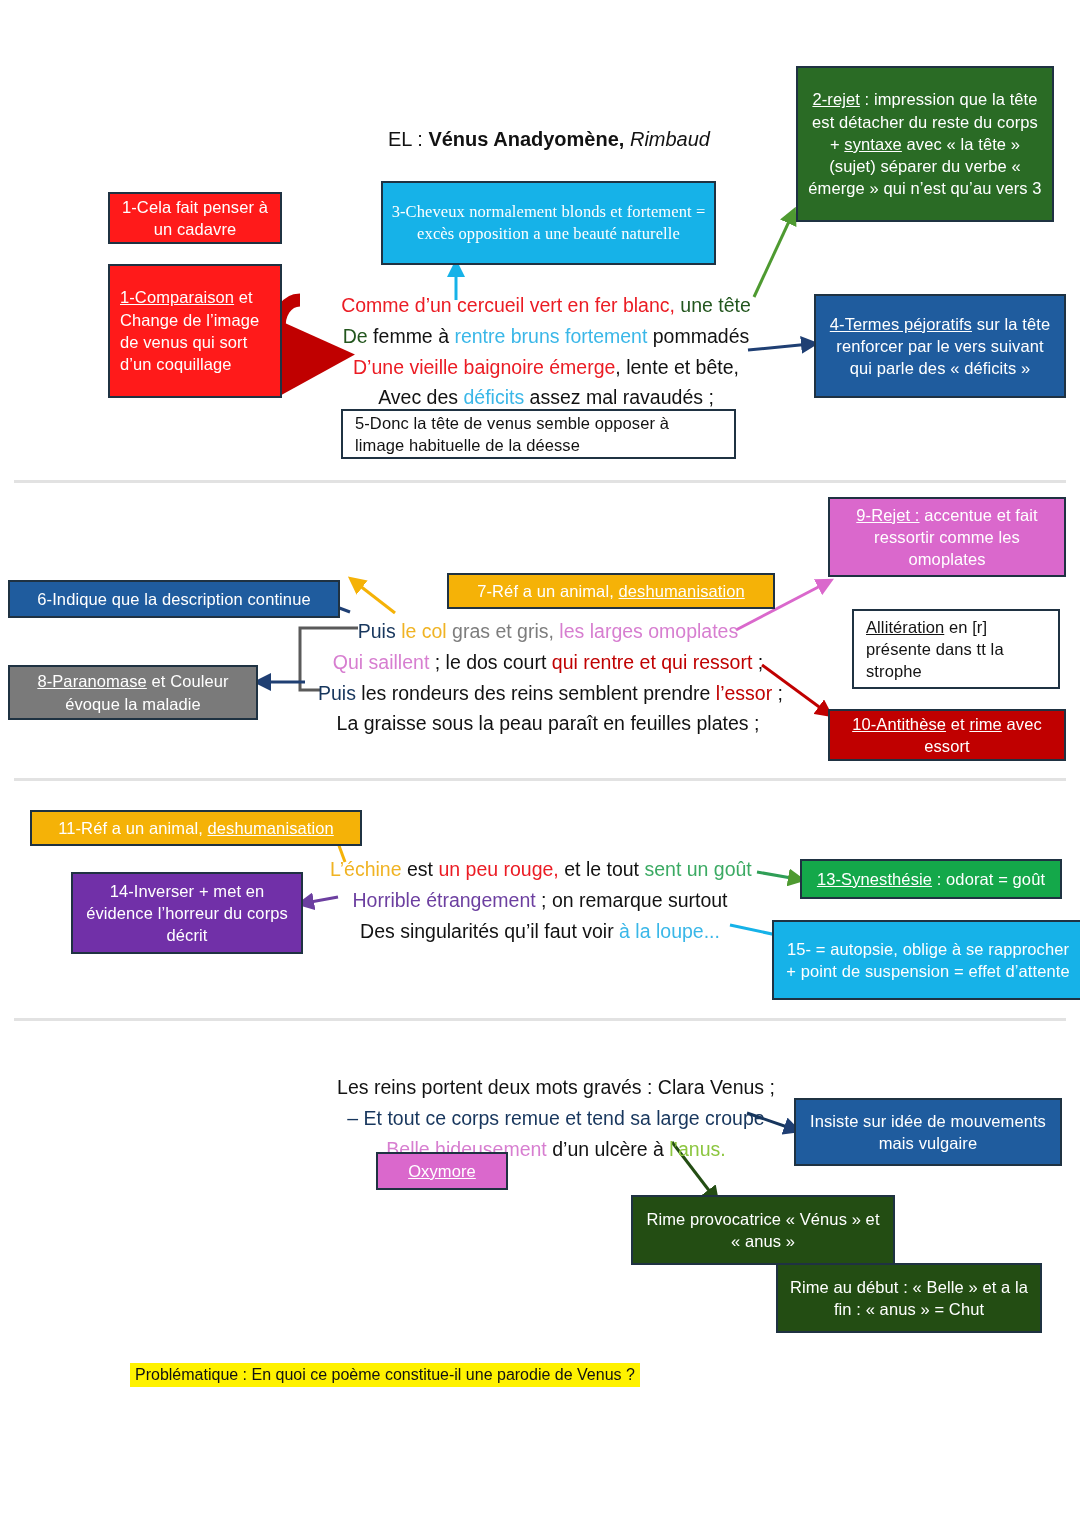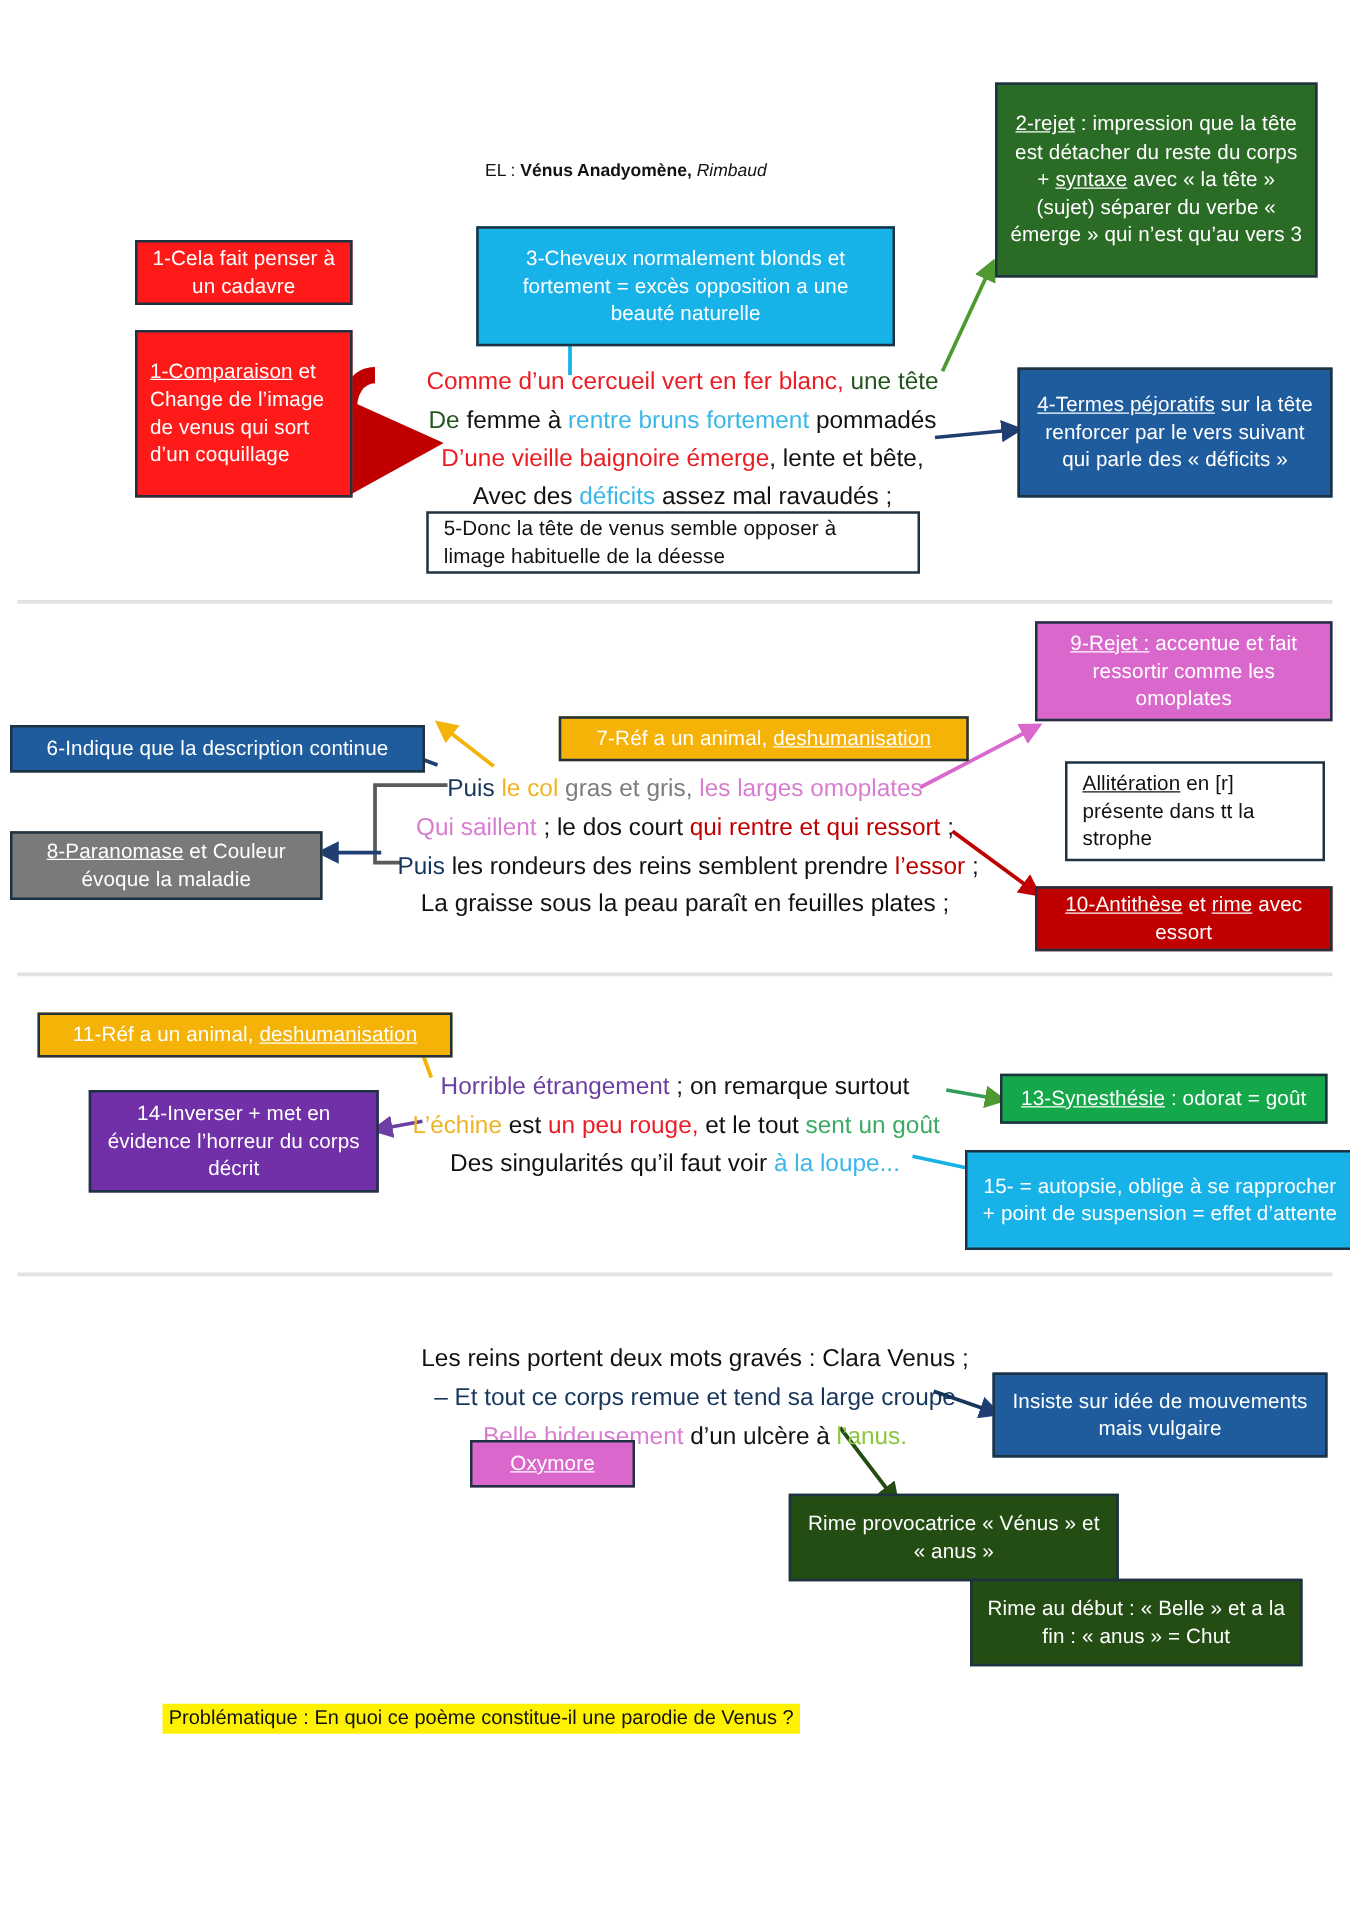--- a/index.html
+++ b/index.html
@@ -59,21 +59,21 @@
   .t-navy   { color:#17365D; }
   .t-gold   { color:#F0B323; }
   .t-gray   { color:#7D7D7D; }
   .t-pink   { color:#D77ED0; }
   .t-purple { color:#6C3FA0; }
   .t-green  { color:#3BAA63; }
   .t-lgreen { color:#8CC63F; }
 
   
   .title {
-    position:absolute; font-size:14px; color:#121212; white-space:nowrap;
+    position:absolute; font-size:20px; color:#121212; white-space:nowrap;
   }
   .title b { font-weight:700; }
   .title i { font-style:italic; }
 
   
   .problematique {
     position:absolute; background:#FFF200; color:#121212;
     font-size:16px; padding:3px 5px; white-space:nowrap;
   }
 
@@ -159,21 +159,21 @@
   <div class="box c-red" style="left:108px; top:192px; width:174px; height:52px;">
     <span>1-Cela fait penser à un cadavre</span>
   </div>
 
   <div class="box c-red left" style="left:108px; top:264px; width:174px; height:134px; padding:8px 10px;">
     <div style="width:100%">
       <span class="u">1-Comparaison</span><span> et Change de l’image de venus qui sort d’un coquillage</span>
     </div>
   </div>
 
-  <div class="box c-cyan" style="left:381px; top:181px; width:335px; height:96px;">
+  <div class="box c-cyan" style="left:381px; top:181px; width:335px; height:84px;font-family:Liberation Serif, serif;">
     <span>3-Cheveux normalement blonds et fortement = excès opposition a une beauté naturelle</span>
   </div>
 
   <div class="box c-dgreen" style="left:796px; top:66px; width:258px; height:156px;">
     <div>
       <span class="u">2-rejet</span><span> : impression que la tête est détacher du reste du corps + </span><span class="u">syntaxe</span><span> avec « la tête » (sujet) séparer du verbe « émerge » qui n’est qu’au vers 3</span>
     </div>
   </div>
 
   <div class="box c-blue" style="left:814px; top:294px; width:252px; height:104px;">
@@ -221,22 +221,22 @@
     </div>
   </div>
 
   <div class="box c-darkred" style="left:828px; top:709px; width:238px; height:52px;">
     <div>
       <span class="u">10-Antithèse</span><span> et </span><span class="u">rime</span><span> avec essort</span>
     </div>
   </div>
 
   <div class="poem" style="left:330px; top:854px; text-align:center; width:420px;">
+      <span class="line"><span class="t-gold">L’échine</span><span> est </span><span class="t-red">un peu rouge,</span><span> et le tout </span><span class="t-green">sent un goût</span></span>
       <span class="line"><span class="t-purple">Horrible étrangement</span><span> ; on remarque surtout</span></span>
-      <span class="line"><span class="t-gold">L’échine</span><span> est </span><span class="t-red">un peu rouge,</span><span> et le tout </span><span class="t-green">sent un goût</span></span>
       <span class="line"><span>Des singularités qu’il faut voir </span><span class="t-cyan">à la loupe...</span></span>
     </div>
 
   <div class="box c-orange" style="left:30px; top:810px; width:332px; height:36px;">
     <div>
       <span>11-Réf a un animal, </span><span class="u">deshumanisation</span>
     </div>
   </div>
 
 

